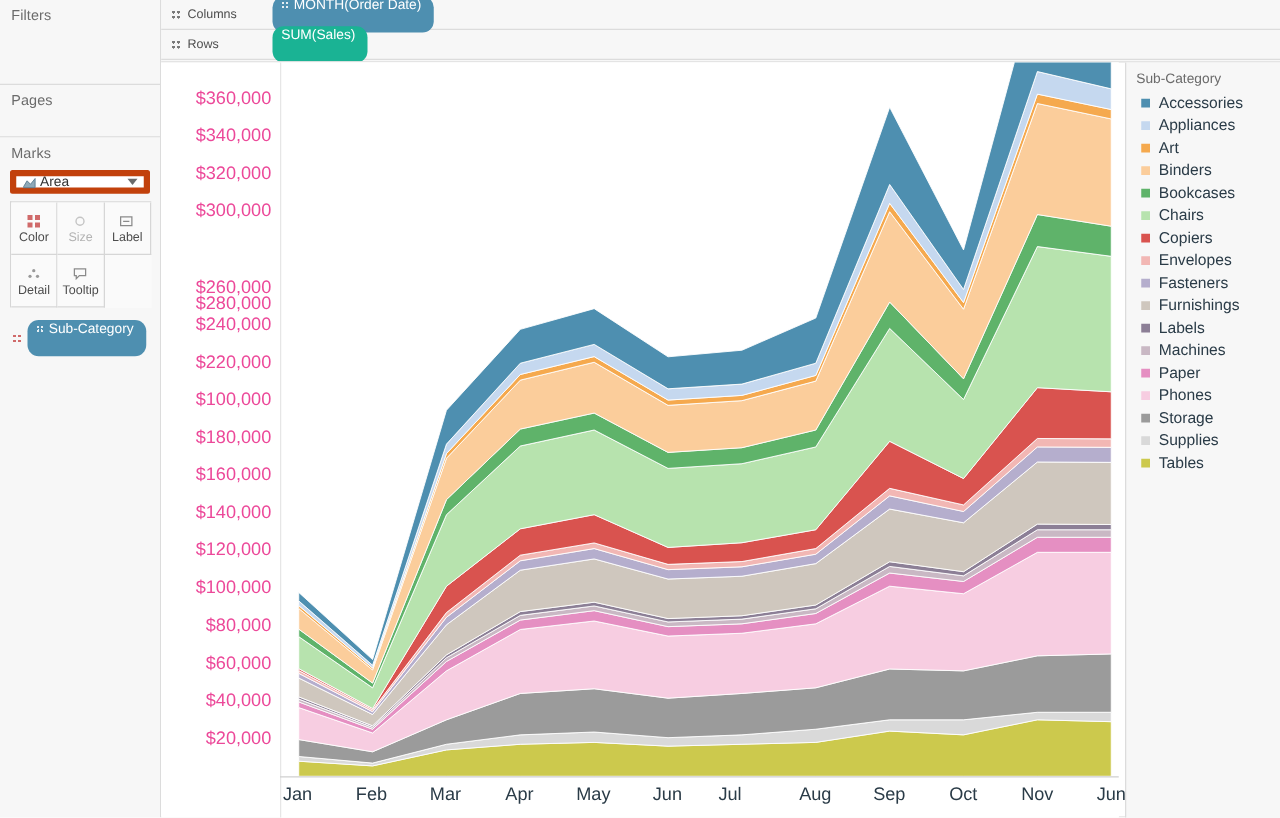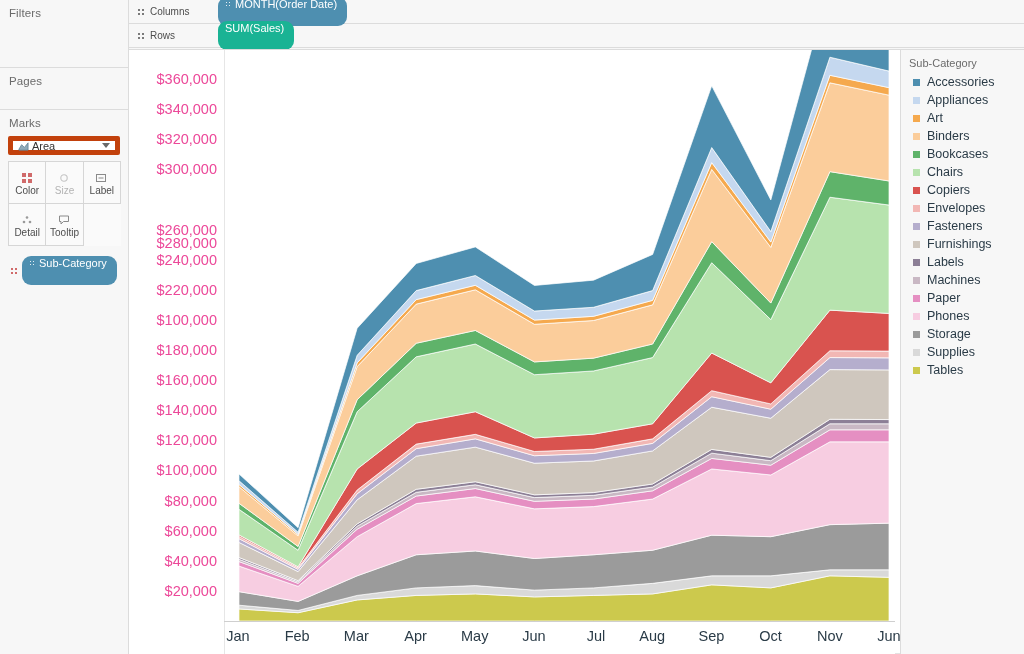--- a/index.html
+++ b/index.html
@@ -377,21 +377,21 @@
             <path d="M 14 423.92189189189185 L 73.18181818181819 477.66486486486485 L 132.36363636363637 278.19864864864866 L 191.54545454545453 213.4662162162162 L 250.72727272727275 196.90675675675675 L 309.9090909090909 235.44513513513516 L 369.09090909090907 230.17621621621623 L 428.27272727272725 204.43378378378378 L 487.4545454545455 35.828378378378375 L 546.6363636363636 149.93810810810805 L 605.8181818181818 -68.04459459459451 L 665 -19.57054054054049 L 665 21.075405405405377 L 605.8181818181818 7.225675675675689 L 546.6363636363636 181.55162162162162 L 487.4545454545455 97.55000000000001 L 428.27272727272725 240.5635135135135 L 369.09090909090907 257.2735135135135 L 309.9090909090909 261.037027027027 L 250.72727272727275 225.50945945945944 L 191.54545454545453 240.5635135135135 L 132.36363636363637 305.29594594594596 L 73.18181818181819 482.18108108108106 L 14 430.6962162162162 Z" fill="#4e8fb0" stroke="#ffffff" stroke-width="0.7" stroke-linejoin="round"></path>
           </svg>
       </div>
       <div id="xaxis">
           <div class="xtick" style="left: 14px; text-align: right;">Jan</div>
           <div class="xtick" style="left: 73.1818px;">Feb</div>
           <div class="xtick" style="left: 132.364px;">Mar</div>
           <div class="xtick" style="left: 191.545px;">Apr</div>
           <div class="xtick" style="left: 250.727px;">May</div>
           <div class="xtick" style="left: 309.909px;">Jun</div>
-          <div class="xtick" style="left: 372px;">Jul</div>
+          <div class="xtick" style="left: 360px;">Jul</div>
           <div class="xtick" style="left: 428.273px;">Aug</div>
           <div class="xtick" style="left: 487.455px;">Sep</div>
           <div class="xtick" style="left: 546.636px;">Oct</div>
           <div class="xtick" style="left: 605.818px;">Nov</div>
           <div class="xtick" style="left: 665px;">Jun</div>
         </div>
     </div>
 
     <div id="legend">
       <div id="legend-title">Sub-Category</div>

